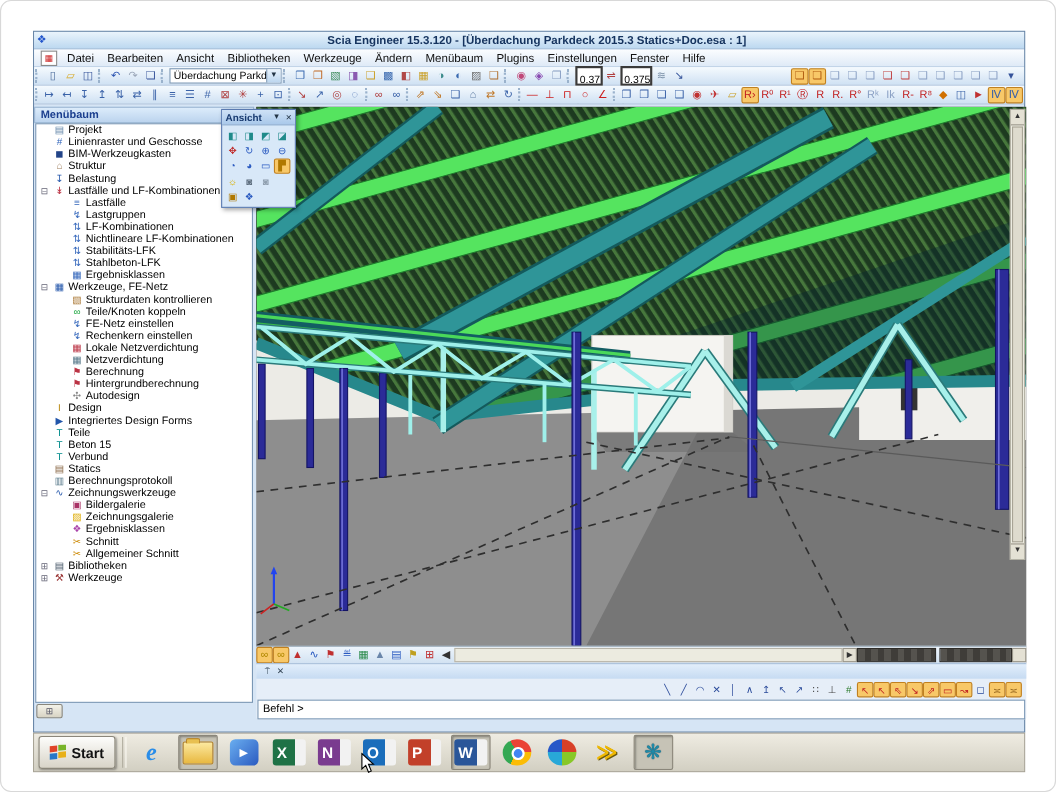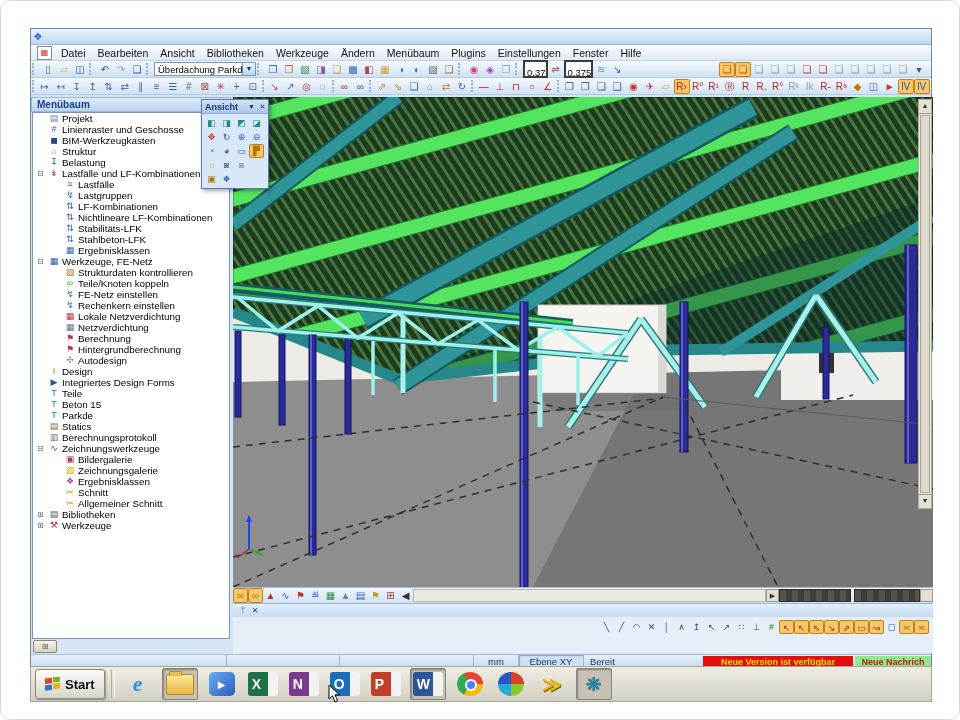--- a/index.html
+++ b/index.html
@@ -108,20 +108,21 @@
 </style>
 </head>
 <body>
 
 <div class="frame"></div>
 
 <div class="app">
 
   <div class="titlebar">
     <span class="titleicon">❖</span>
+    <span class="titletext">Scia Engineer 15.3.120 - [Überdachung Parkdeck  2015.3  Statics+Doc.esa : 1]</span>
   </div>
 
   <div class="menubar">
     <span class="mdiicon">▦</span>
     <span><span class="mitem">Datei</span><span class="mitem">Bearbeiten</span><span class="mitem">Ansicht</span><span class="mitem">Bibliotheken</span><span class="mitem">Werkzeuge</span><span class="mitem">Ändern</span><span class="mitem">Menübaum</span><span class="mitem">Plugins</span><span class="mitem">Einstellungen</span><span class="mitem">Fenster</span><span class="mitem">Hilfe</span></span>
   </div>
 
   <div class="tb tb1">
     <span class="grip"></span>
     <span class="igroup">
@@ -416,21 +417,21 @@
           <span class="tlbl">Teile</span>
         </div>
           <div class="trow">
           <span class="texp" style="margin-left: 4px;"></span>
           <span class="tico" style="color: rgb(0, 139, 139);">T</span>
           <span class="tlbl">Beton 15</span>
         </div>
           <div class="trow">
           <span class="texp" style="margin-left: 4px;"></span>
           <span class="tico" style="color: rgb(0, 139, 139);">T</span>
-          <span class="tlbl">Parkde</span>
+          <span class="tlbl">Verbund</span>
         </div>
           <div class="trow">
           <span class="texp" style="margin-left: 4px;"></span>
           <span class="tico" style="color: rgb(136, 102, 68);">▤</span>
           <span class="tlbl">Statics</span>
         </div>
           <div class="trow">
           <span class="texp" style="margin-left: 4px;"></span>
           <span class="tico" style="color: rgb(85, 119, 136);">▥</span>
           <span class="tlbl">Berechnungsprotokoll</span>
@@ -674,34 +675,25 @@
           <span class="ticon active" style="color: rgb(192, 32, 32);">⇖</span>
           <span class="ticon active" style="color: rgb(192, 32, 32);">↘</span>
           <span class="ticon active" style="color: rgb(192, 32, 32);">⇗</span>
           <span class="ticon active" style="color: rgb(192, 32, 32);">▭</span>
           <span class="ticon active" style="color: rgb(192, 32, 32);">↝</span>
           <span class="ticon" style="color: rgb(42, 74, 154);">◻</span>
           <span class="ticon active" style="color: rgb(154, 106, 32);">≍</span>
           <span class="ticon active" style="color: rgb(154, 106, 32);">≍</span>
         </span>
     </div>
+    <div class="cmdinput">Befehl &gt;</div>
   </div>
 
   <div class="ltoggle">⊞</div>
 
-  <div class="statusbar">
-    <div class="seg" style="width:195px"></div>
-    <div class="seg" style="width:112px"></div>
-    <div class="seg" style="width:133px"></div>
-    <div class="seg" style="width:44px">mm</div>
-    <div class="seg pressed" style="width:64px">Ebene XY</div>
-    <div class="seg" style="width:90px;justify-content:flex-start;padding-left:6px;border-right:none">Bereit</div>
-    <div class="alert red">Neue Version ist verfügbar</div>
-    <div class="alert green">Neue Nachrich</div>
-  </div>
 </div>
 
 <div class="taskbar">
   <div class="startbtn">
     <svg width="16" height="14" viewBox="0 0 16 14">
       <rect x="0" y="1.5" width="7" height="5.5" fill="#e04428" transform="skewY(-6)"></rect>
       <rect x="8" y="0.8" width="7" height="5.5" fill="#78b428" transform="skewY(-6)"></rect>
       <rect x="0" y="8.2" width="7" height="5.5" fill="#2878c8" transform="skewY(-6)"></rect>
       <rect x="8" y="7.5" width="7" height="5.5" fill="#e8b018" transform="skewY(-6)"></rect>
     </svg>

